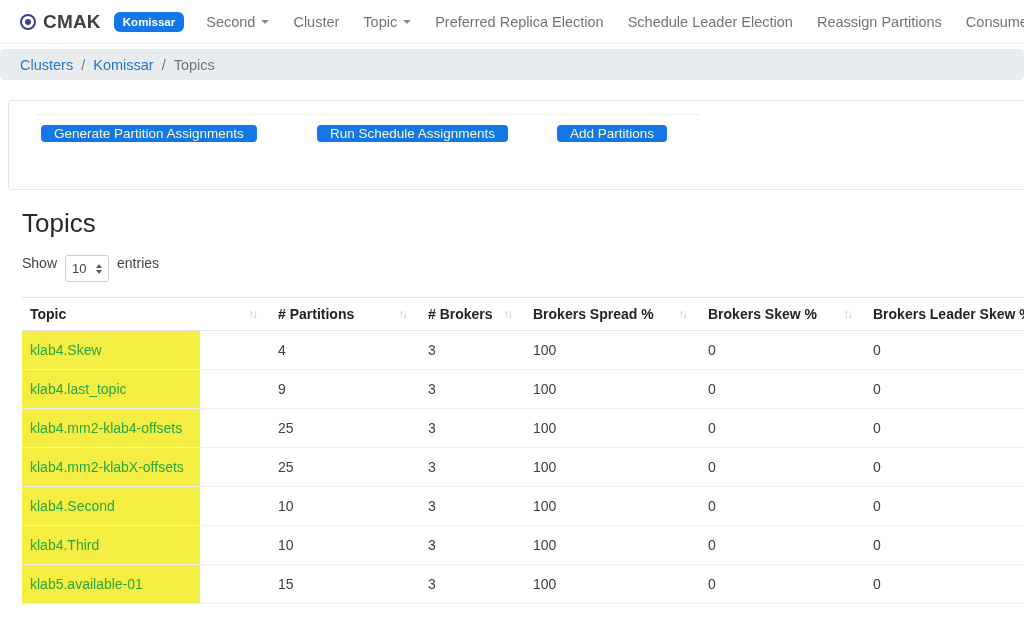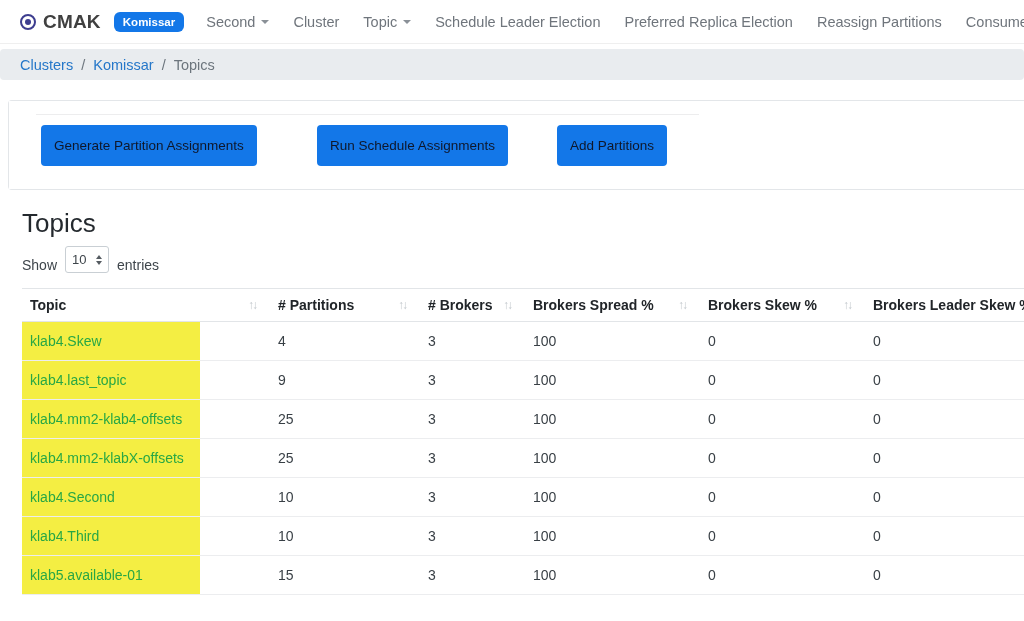--- a/index.html
+++ b/index.html
@@ -89,38 +89,38 @@
   .card-body { position: relative; height: 88px; background: #ffffff; }
   .card-hr {
     position: absolute; top: 13px; left: 27px;
     width: 663px; height: 0;
     border-top: 1px solid #ededee;
   }
   .btn-primary {
     position: absolute;
     top: 24px;
     background: #1377e8;
-    color: #0f172a;
+    color: #fef9c3;
     border: none;
     border-radius: 4px;
     font-size: 13.5px;
     font-family: "Liberation Sans", sans-serif;
-    padding: 13px 13px;
+    padding: 1px 13px;
     cursor: pointer;
   }
   .btn-1 { left: 32px; }
   .btn-2 { left: 308px; }
   .btn-3 { left: 548px; }
 
   
   .topics { padding-left: 22px; }
   .topics-title { margin-top: 18px; font-size: 26px; font-weight: 400; color: #24292e; }
   .show-row {
-    margin-top: 7px;
-    display: flex; align-items: flex-end;
+    margin-top: 16px;
+    display: flex; align-items: flex-start;
     font-size: 14px; color: #3e454b;
   }
   .page-select {
     margin: 0 8px;
     width: 44px; height: 27px;
     border: 1px solid #c9cfd4;
     border-radius: 3px;
     background: #ffffff;
     display: inline-flex; align-items: center; justify-content: space-between;
     padding: 0 6px;
@@ -194,24 +194,24 @@
         <span class="caret"></span>
       </a>
     <a class="nav-link">
         <span>Cluster</span>
       </a>
     <a class="nav-link">
         <span>Topic</span>
         <span class="caret"></span>
       </a>
     <a class="nav-link">
+        <span>Preferred Replica Election</span>
+      </a>
+    <a class="nav-link">
         <span>Schedule Leader Election</span>
-      </a>
-    <a class="nav-link">
-        <span>Preferred Replica Election</span>
       </a>
     <a class="nav-link">
         <span>Reassign Partitions</span>
       </a>
     <a class="nav-link">
         <span>Consumers</span>
       </a>
   </nav>
 </div>
 

